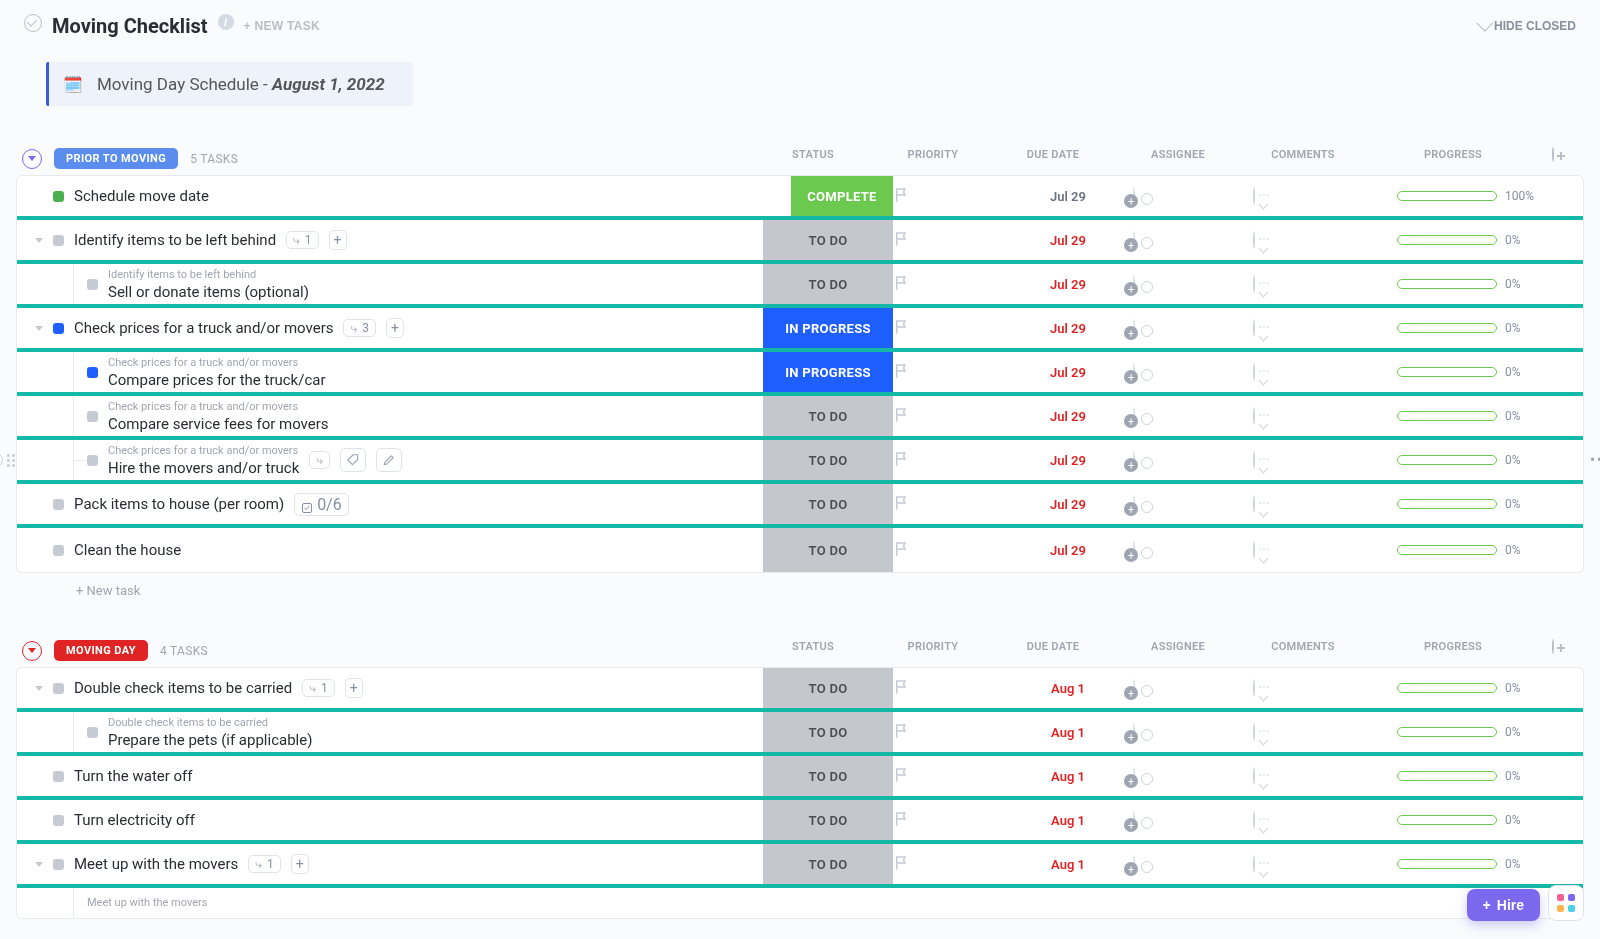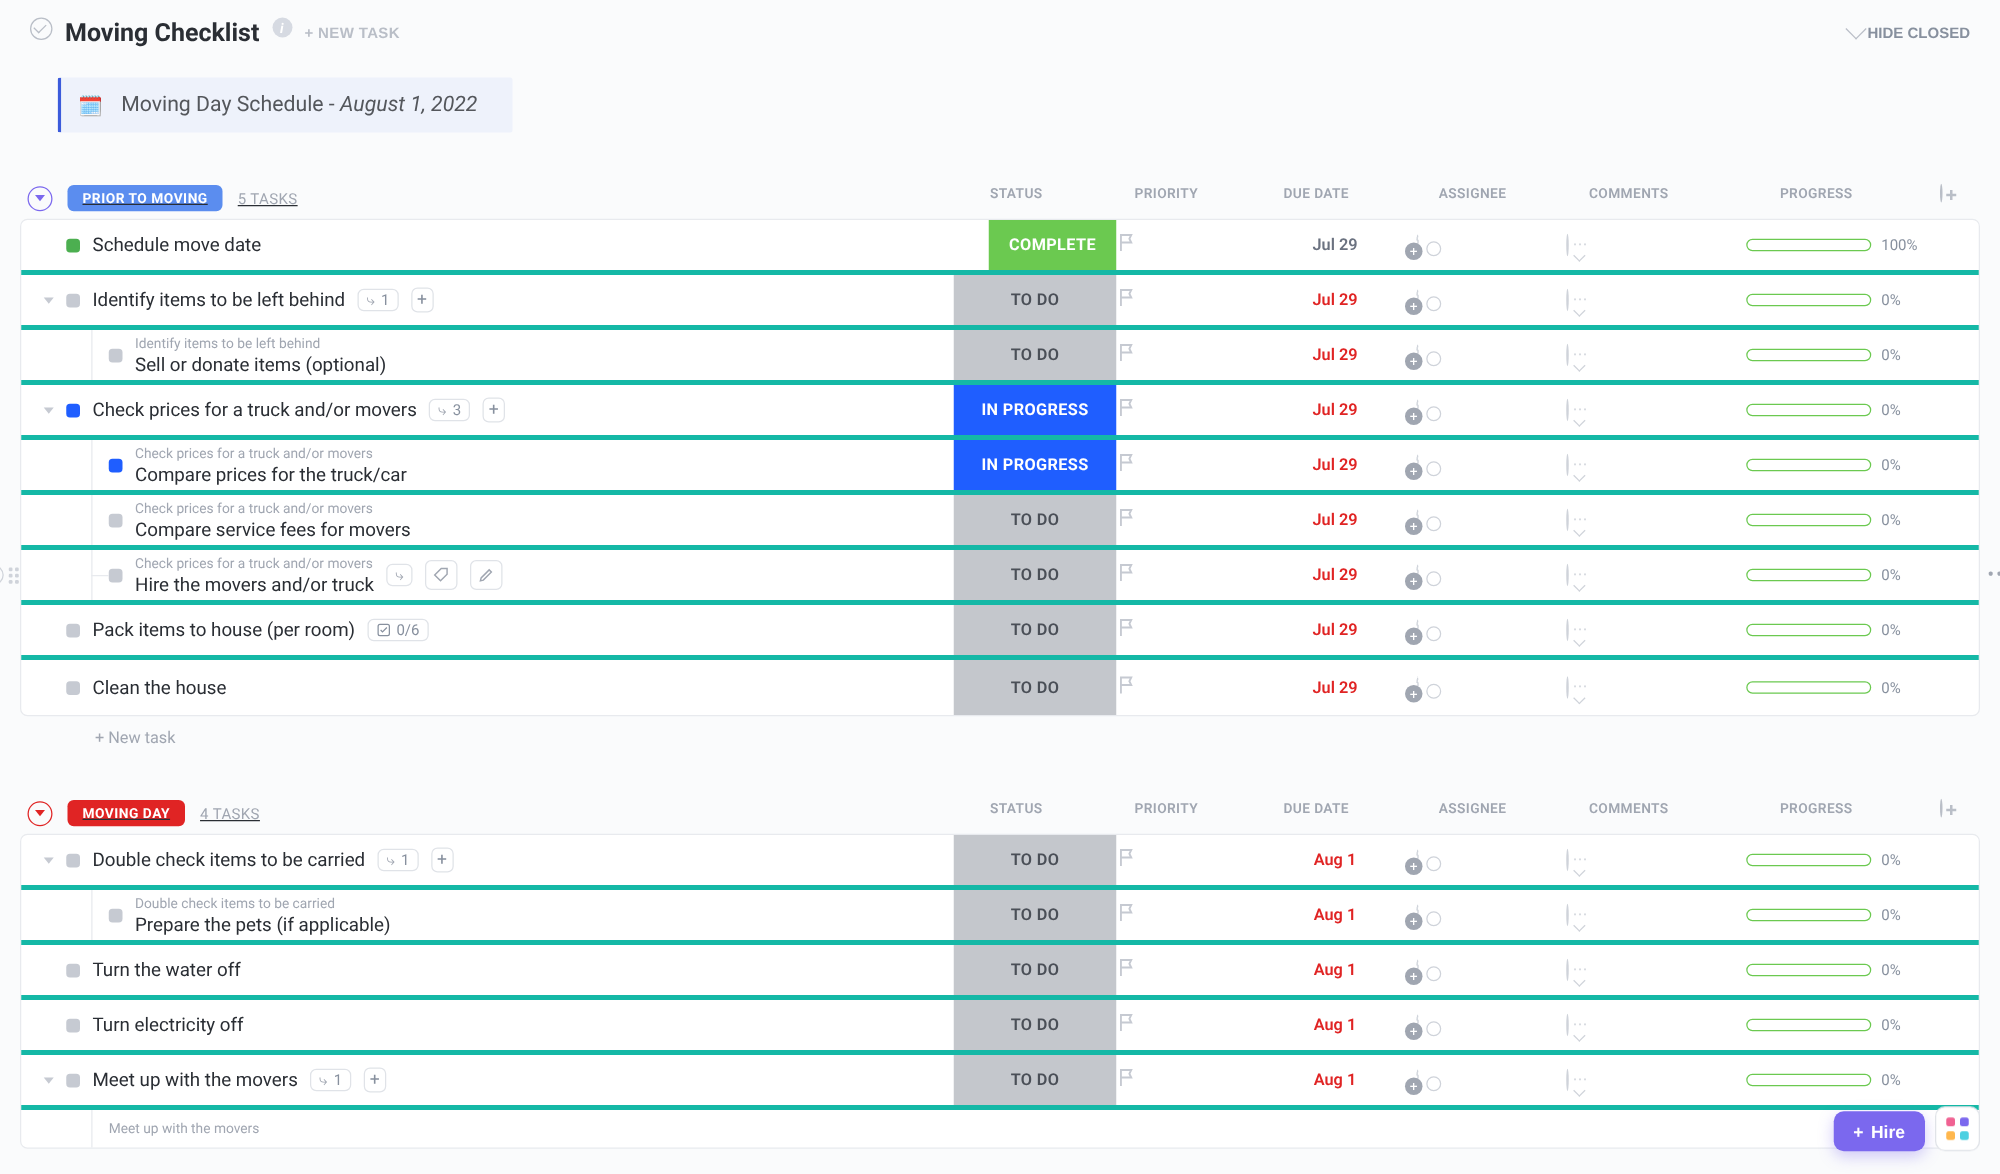--- a/index.html
+++ b/index.html
@@ -46,30 +46,29 @@
 .schedule-box {
   margin: 18px 0 0 30px;
   background: #eef2fb;
   border-left: 3px solid #3b5bdb;
   display: inline-flex; align-items: center; gap: 14px;
   padding: 12px 28px 12px 14px;
   border-radius: 2px;
 }
 .emoji-cal { font-size: 16px; }
 .schedule-text { font-size: 17px; color: #54575c; }
-.schedule-date { font-weight: 400; font-style: italic; }
+.schedule-date { font-weight: 700; font-style: italic; }
 
 .group {
   margin-top: 42px;
 }
 .group-head {
   display: flex; align-items: center; gap: 12px;
   padding: 0 0 6px 6px;
   position: relative;
-  text-decoration: underline;
 }
 .caret-circle {
   width: 20px; height: 20px; border-radius: 50%; border: 1.5px solid #7b68ee;
   display: flex; align-items: center; justify-content: center;
 }
 .caret-circle.red { border-color: #e02424; }
 .caret-down-sm {
   width: 0; height: 0; border-left: 4px solid transparent; border-right: 4px solid transparent;
   border-top: 5px solid #7b68ee;
 }
@@ -143,23 +142,23 @@
   font-size: 12px; color: #87909e;
 }
 .pill-plus {
   display: inline-flex; align-items: center; justify-content: center;
   border: 1px solid #e0e3e8; border-radius: 5px; width: 18px; height: 20px;
   color: #87909e; font-size: 14px; line-height: 1;
 }
 .subtask-icon::before { content: "⤷"; color: #a0a6b1; font-size: 12px; }
 
 .checkbox-pill {
-  display: inline-flex; align-items: center; gap: 4px;
+  display: inline-flex; align-items: flex-end; gap: 4px;
   border: 1px solid #e0e3e8; border-radius: 5px; padding: 1px 6px;
-  font-size: 12px; color: #87909e;
+  font-size: 16px; color: #87909e;
 }
 .tag-btn, .ed-btn {
   display: inline-flex; align-items: center; justify-content: center;
   border: 1px solid #e0e3e8; border-radius: 5px; width: 26px; height: 24px;
   color: #a0a6b1;
 }
 
 .status-cell {
   height: 100%; display: flex; align-items: center; justify-content: center;
   font-size: 13px; font-weight: 700; color: #fff; letter-spacing: 0.3px;

